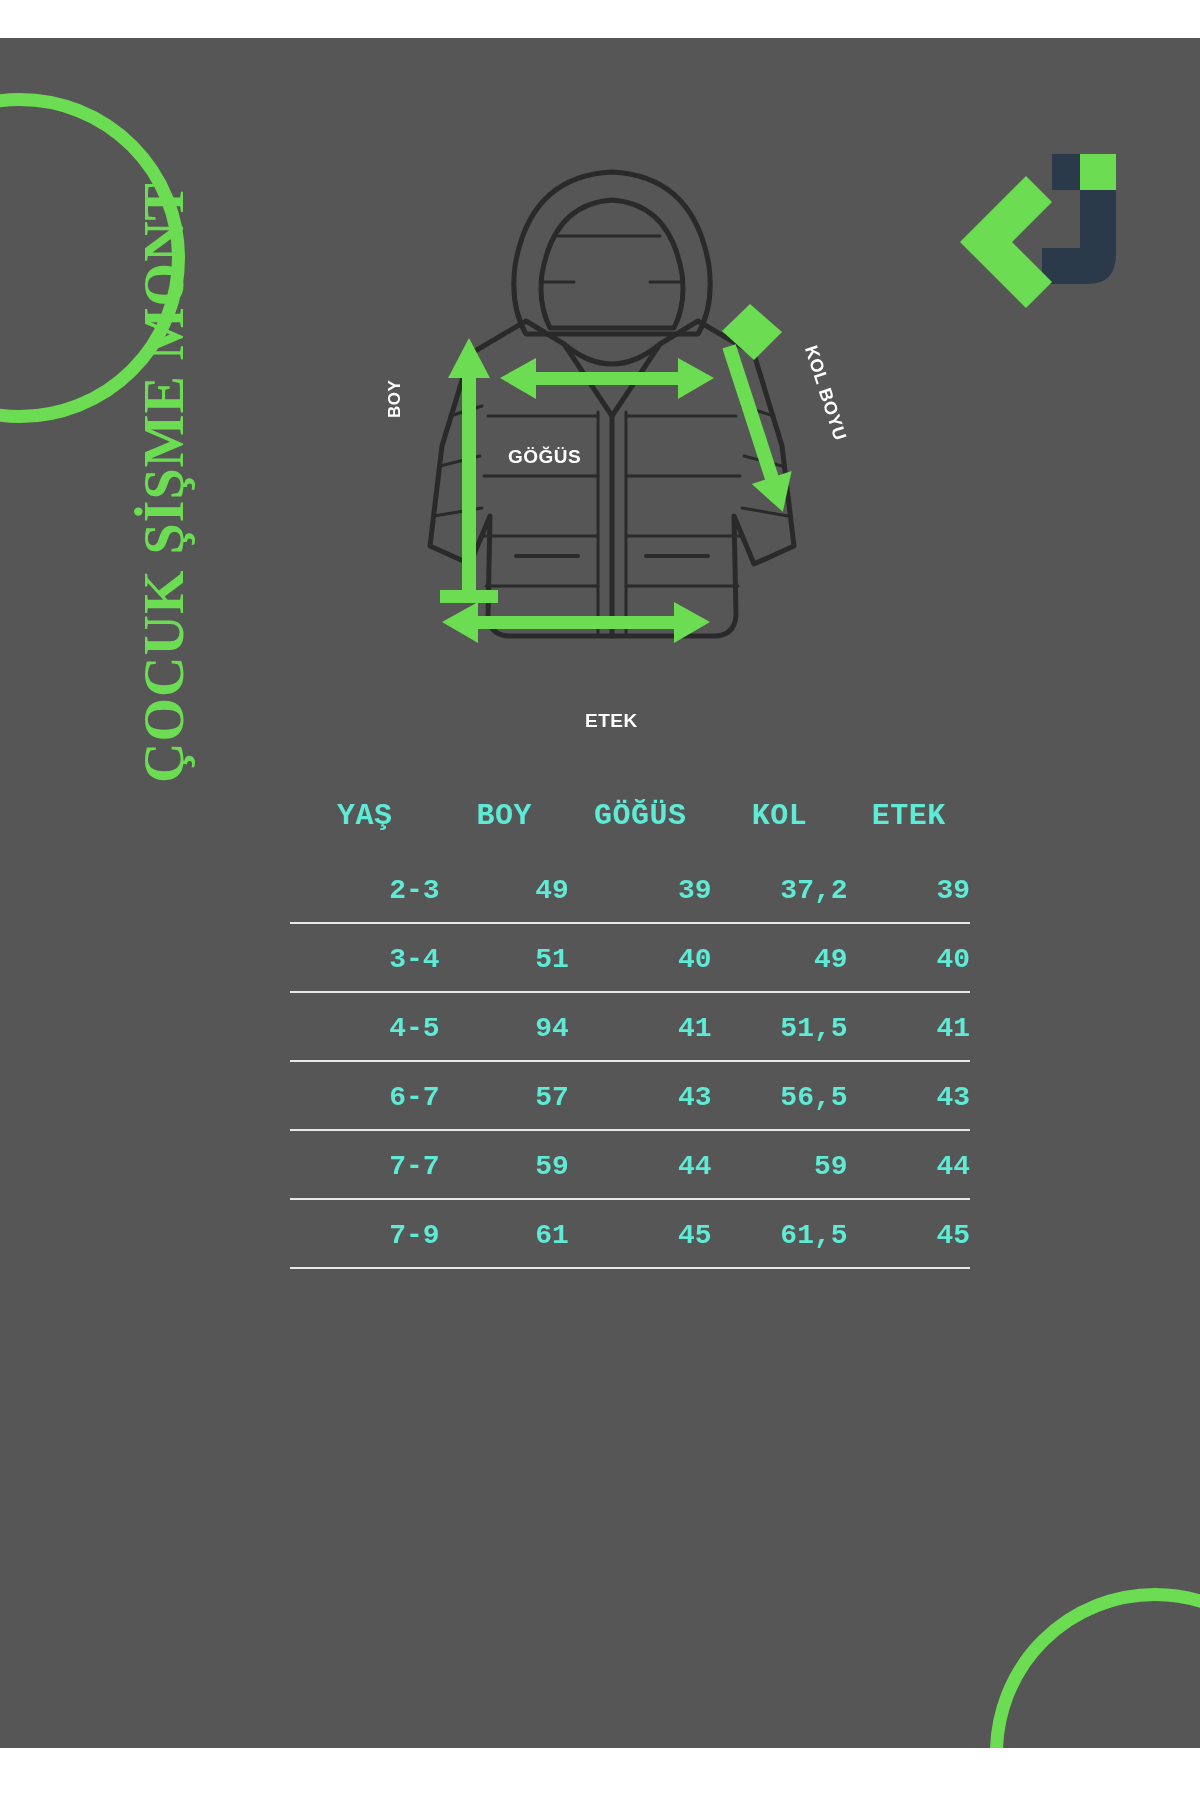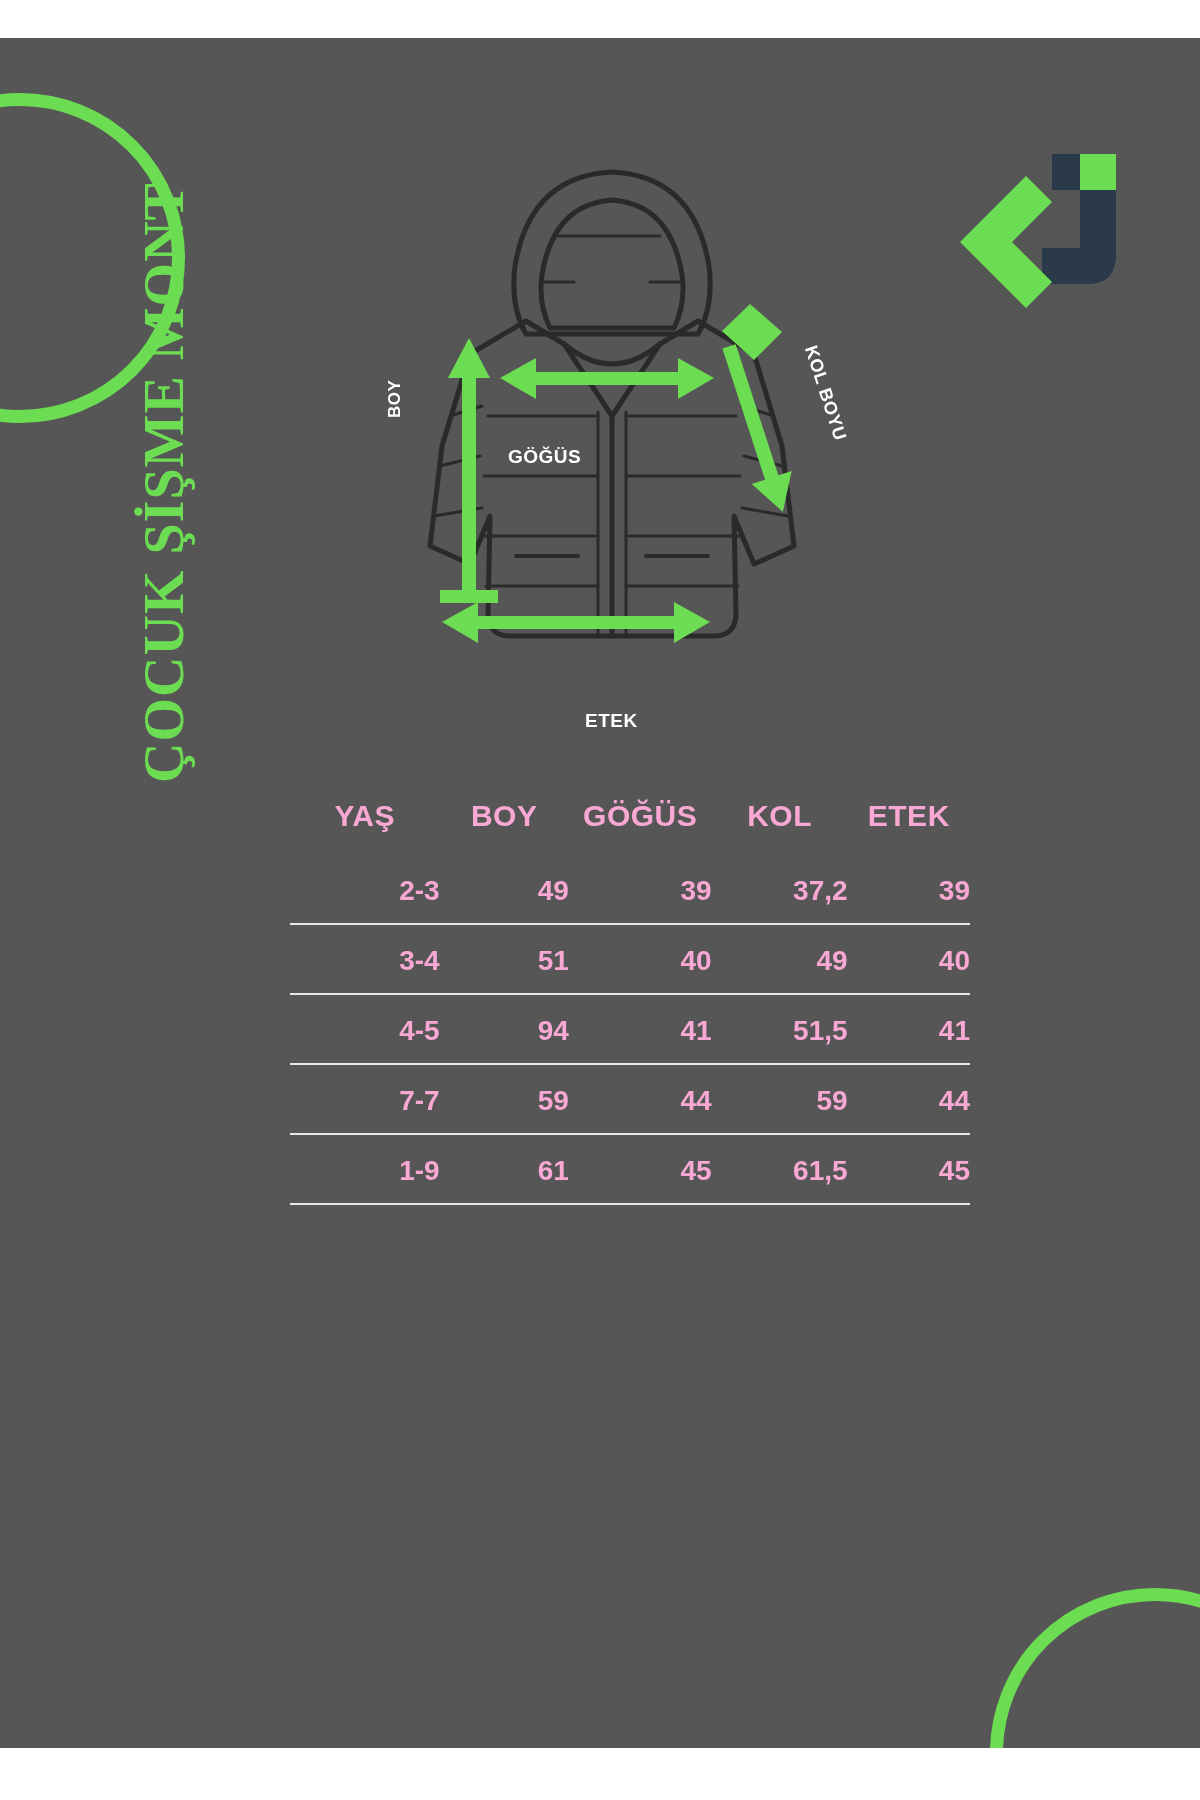--- a/index.html
+++ b/index.html
@@ -116,22 +116,22 @@
     white-space: nowrap;
   }
 
   
   .size-table {
     position: absolute;
     left: 290px;
     top: 760px;
     width: 680px;
     border-collapse: collapse;
-    color: #f9a8d4;
-    font-family: Liberation Sans, sans-serif;
+    color: #5eead4;
+    font-family: Liberation Mono, monospace;
   }
   .size-table th {
     font-size: 30px;
     font-weight: bold;
     padding-bottom: 22px;
     text-align: center;
     letter-spacing: 0.5px;
   }
   .size-table td {
     font-size: 28px;
@@ -271,28 +271,35 @@
           <td>40</td>
         </tr>
         <tr>
           <td>4-5</td>
           <td>94</td>
           <td>41</td>
           <td>51,5</td>
           <td>41</td>
         </tr>
         <tr>
+          <td>6-7</td>
+          <td>57</td>
+          <td>43</td>
+          <td>56,5</td>
+          <td>43</td>
+        </tr>
+        <tr>
           <td>7-7</td>
           <td>59</td>
           <td>44</td>
           <td>59</td>
           <td>44</td>
         </tr>
         <tr>
-          <td>1-9</td>
+          <td>7-9</td>
           <td>61</td>
           <td>45</td>
           <td>61,5</td>
           <td>45</td>
         </tr>
       </tbody>
     </table>
 
   </div>
 </div>

